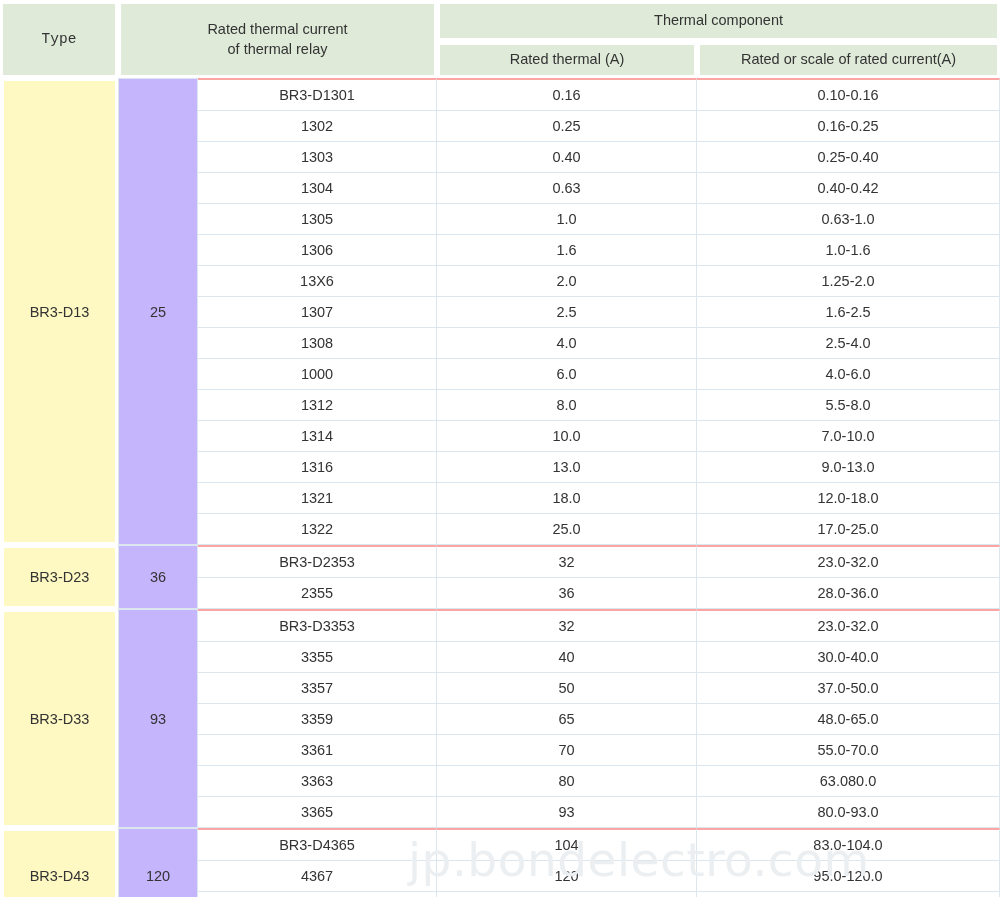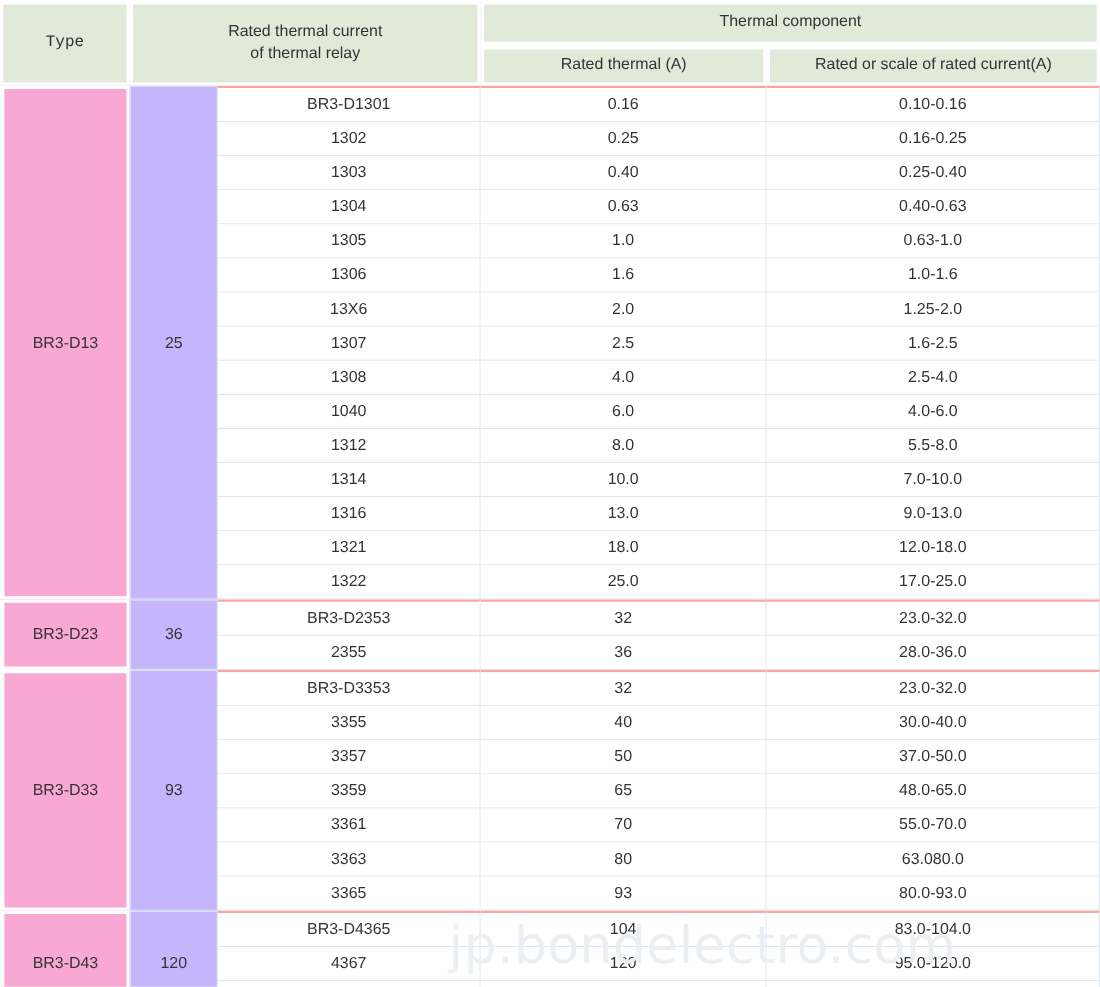--- a/index.html
+++ b/index.html
@@ -87,21 +87,21 @@
     border-left: 0;
   }
   td.cell.first-of-group {
     border-top: 2px solid #fca5a5;
   }
   td.code  { text-align: center; }
   td.num   { text-align: center; }
 
   
   td.type-cell {
-    background: #f9a8d4;
+    background: #fef9c3;
     border: 3px solid #ffffff;
     border-left-width: 4px;
     font-size: 14.5px;
     color: #3a3a3a;
     text-align: center;
   }
 
   
   td.rwc-cell {
     background: #c4b5fd;
@@ -157,21 +157,21 @@
           <td class="cell num">0.16-0.25</td>
         </tr>
         <tr>
           <td class="cell code">1303</td>
           <td class="cell num">0.40</td>
           <td class="cell num">0.25-0.40</td>
         </tr>
         <tr>
           <td class="cell code">1304</td>
           <td class="cell num">0.63</td>
-          <td class="cell num">0.40-0.63</td>
+          <td class="cell num">0.40-0.42</td>
         </tr>
         <tr>
           <td class="cell code">1305</td>
           <td class="cell num">1.0</td>
           <td class="cell num">0.63-1.0</td>
         </tr>
         <tr>
           <td class="cell code">1306</td>
           <td class="cell num">1.6</td>
           <td class="cell num">1.0-1.6</td>
@@ -185,21 +185,21 @@
           <td class="cell code">1307</td>
           <td class="cell num">2.5</td>
           <td class="cell num">1.6-2.5</td>
         </tr>
         <tr>
           <td class="cell code">1308</td>
           <td class="cell num">4.0</td>
           <td class="cell num">2.5-4.0</td>
         </tr>
         <tr>
-          <td class="cell code">1040</td>
+          <td class="cell code">1000</td>
           <td class="cell num">6.0</td>
           <td class="cell num">4.0-6.0</td>
         </tr>
         <tr>
           <td class="cell code">1312</td>
           <td class="cell num">8.0</td>
           <td class="cell num">5.5-8.0</td>
         </tr>
         <tr>
           <td class="cell code">1314</td>

